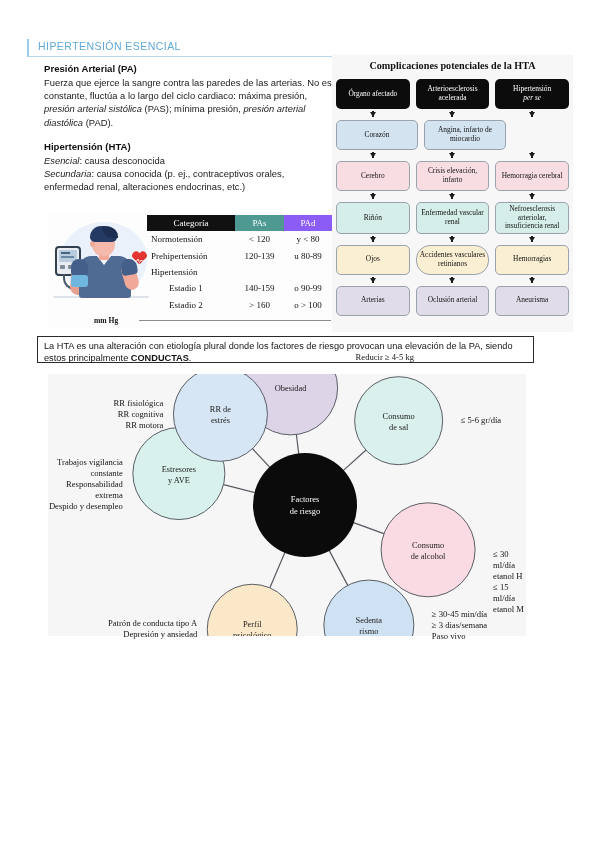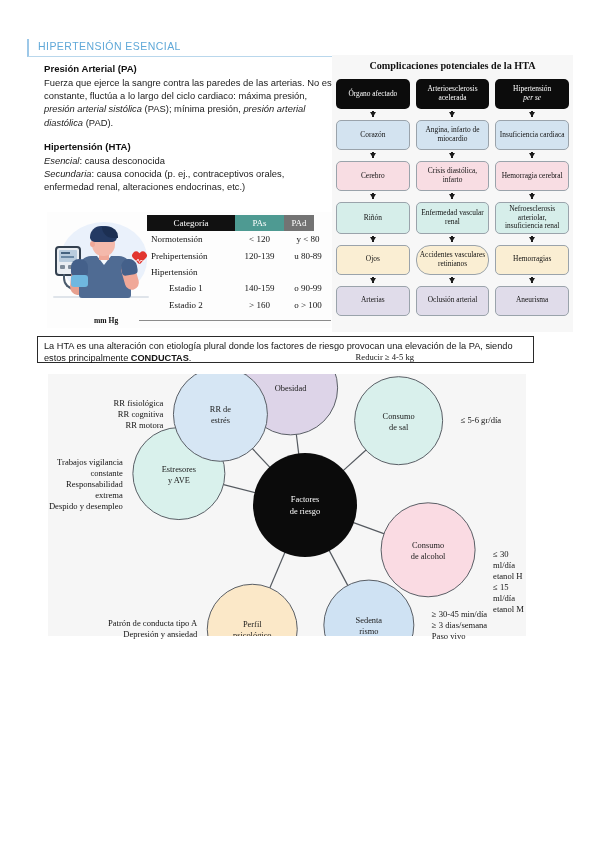--- a/index.html
+++ b/index.html
@@ -66,21 +66,21 @@
   .illus .pulse{position:absolute;left:88px;top:46px;width:10px;height:5px;z-index:3;}
 
   .mmhg{position:absolute;left:47px;top:104px;font-size:7.6px;font-weight:bold;color:#111;
         font-family:"Liberation Serif",serif;}
   .mm-rule{position:absolute;left:92px;top:108px;width:192px;height:1px;background:#8c8c8c;}
 
   .bp-table{position:absolute;left:100px;top:3px;width:185px;}
   .bp-head{display:flex;height:16px;}
   .bp-head .c1{width:88px;background:#111111;}
   .bp-head .c2{width:49px;background:#4e9a92;}
-  .bp-head .c3{width:30px;background:#737373;}
+  .bp-head .c3{width:48px;background:#8b5cf6;}
   .bp-head span{display:block;color:#ffffff;font-family:"Liberation Serif",serif;
     font-size:9px;text-align:center;line-height:16px;}
   .bp-row{display:flex;height:16.4px;align-items:center;}
   .bp-row .k{width:88px;font-family:"Liberation Serif",serif;font-size:9px;color:#121212;padding-left:4px;box-sizing:border-box;}
   .bp-row .k.ind{padding-left:22px;}
   .bp-row .v1{width:49px;text-align:center;font-family:"Liberation Serif",serif;font-size:9px;color:#121212;}
   .bp-row .v2{width:48px;text-align:center;font-family:"Liberation Serif",serif;font-size:9px;color:#121212;}
 
   
   .comp-panel{
@@ -242,36 +242,35 @@
           <div class="arrow-cell">
             <span class="arrow"></span>
           </div>
           <div class="arrow-cell">
             <span class="arrow"></span>
           </div>
         </div>
         <div class="comp-r">
           <div class="comp-cell b" style="background: rgb(211, 227, 240);">Corazón</div>
           <div class="comp-cell b" style="background: rgb(211, 227, 240);">Angina, infarto de miocardio</div>
-          <div class="comp-cell b" style="background: rgb(211, 227, 240);">Insuficiencia cardiaca</div>
         </div>
         <div class="arrow-row">
           <div class="arrow-cell">
             <span class="arrow"></span>
           </div>
           <div class="arrow-cell">
             <span class="arrow"></span>
           </div>
           <div class="arrow-cell">
             <span class="arrow"></span>
           </div>
         </div>
         <div class="comp-r">
           <div class="comp-cell b" style="background: rgb(248, 221, 227);">Cerebro</div>
-          <div class="comp-cell b" style="background: rgb(248, 221, 227);">Crisis diastólica, infarto</div>
+          <div class="comp-cell b" style="background: rgb(248, 221, 227);">Crisis elevación, infarto</div>
           <div class="comp-cell b" style="background: rgb(248, 221, 227);">Hemorragia cerebral</div>
         </div>
         <div class="arrow-row">
           <div class="arrow-cell">
             <span class="arrow"></span>
           </div>
           <div class="arrow-cell">
             <span class="arrow"></span>
           </div>
           <div class="arrow-cell">

